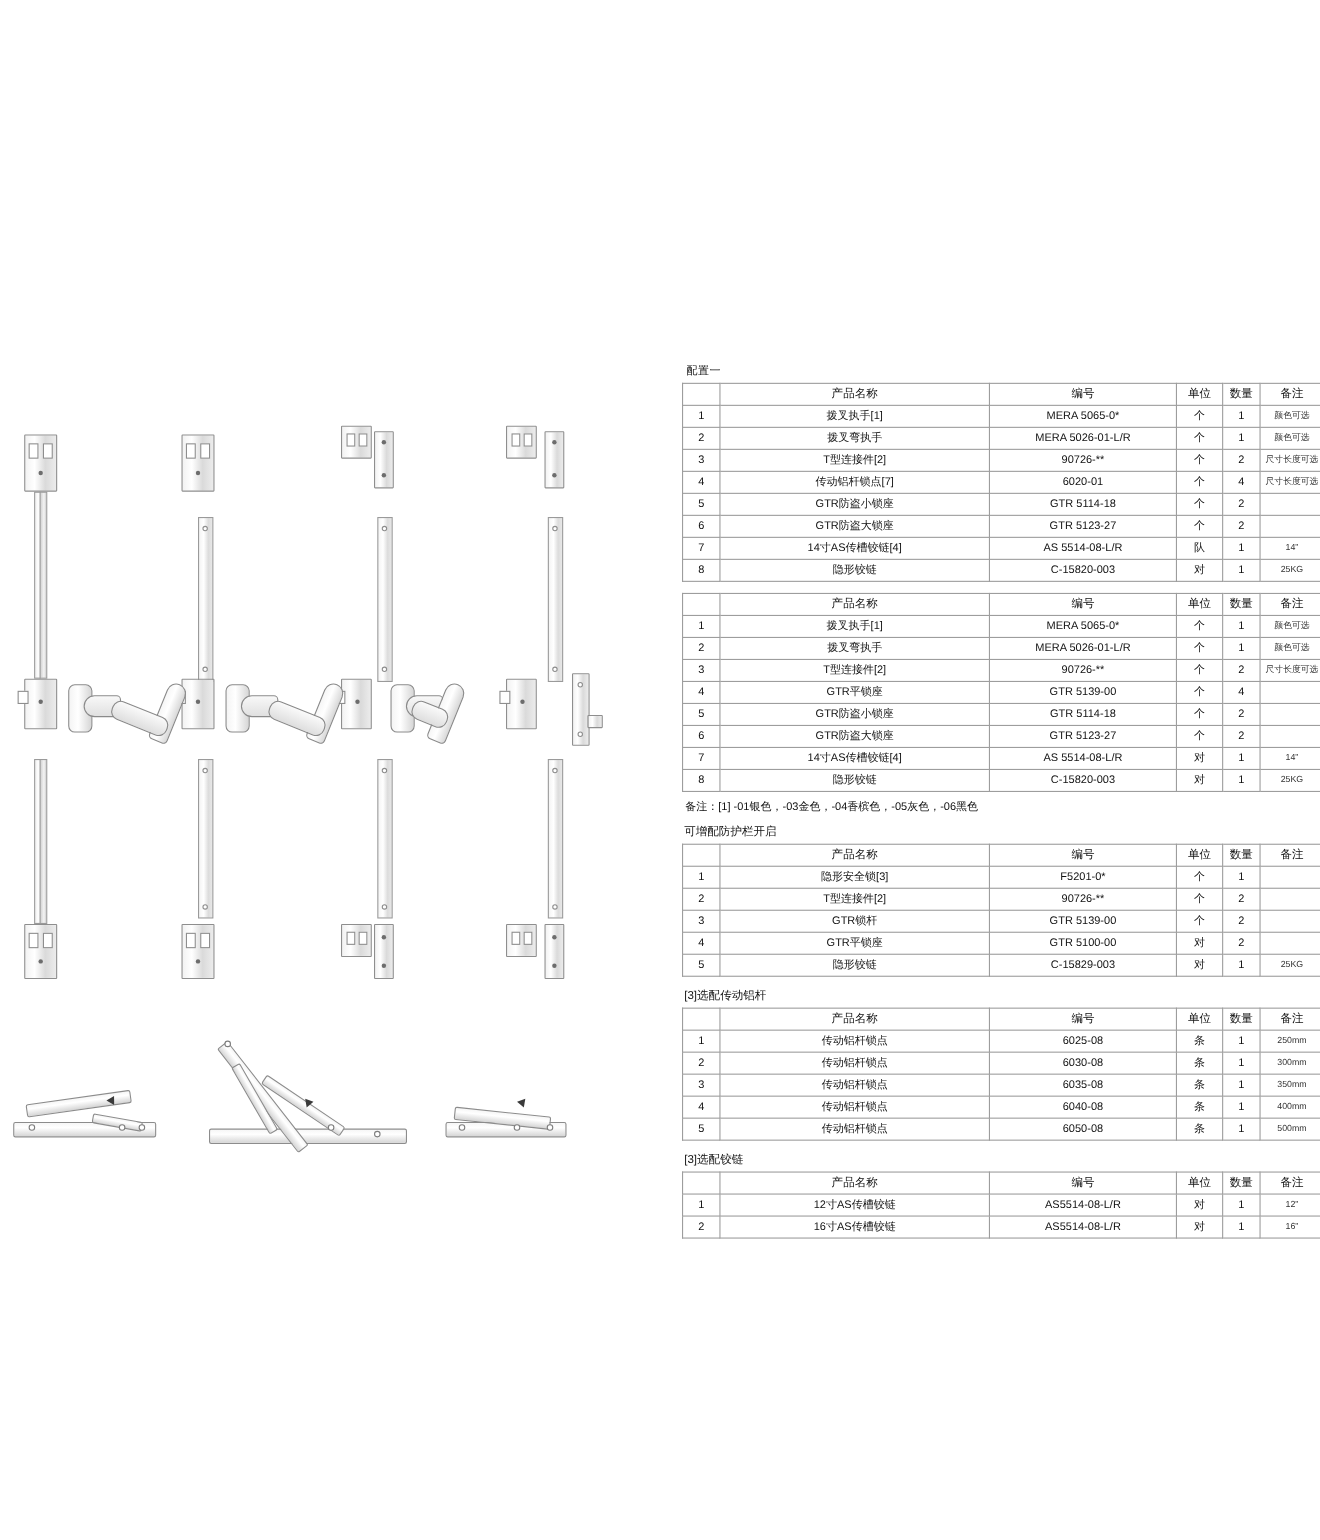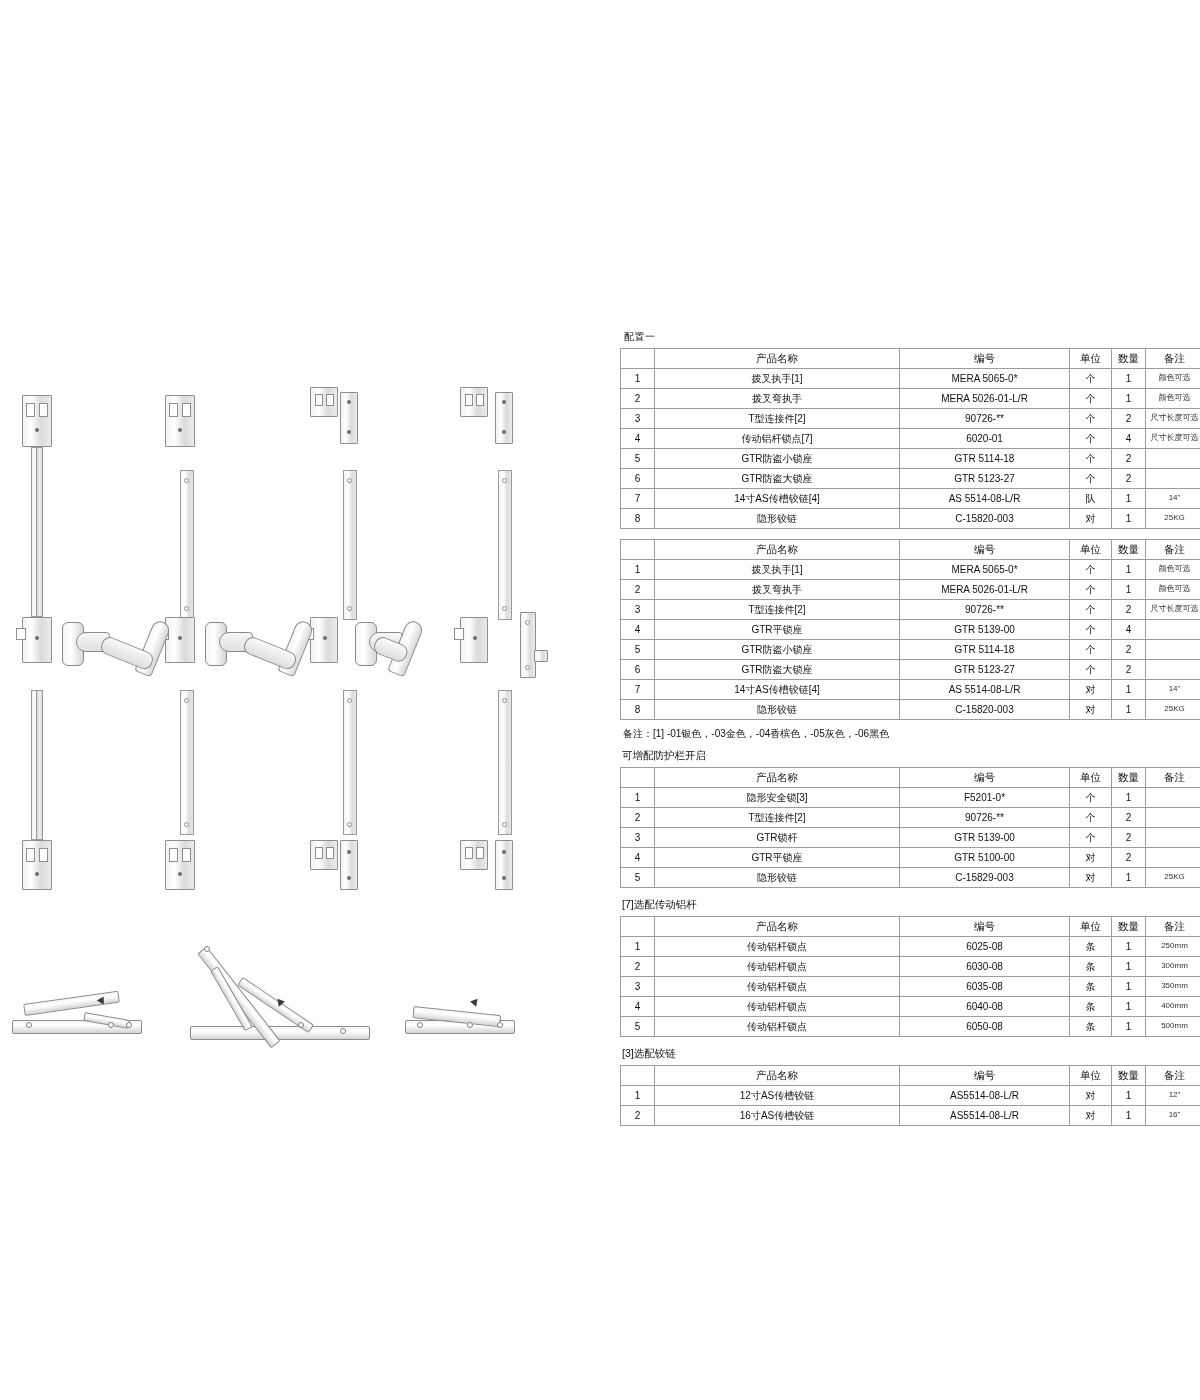--- a/index.html
+++ b/index.html
@@ -599,21 +599,21 @@
           <td>5</td>
           <td>隐形铰链</td>
           <td>C-15829-003</td>
           <td>对</td>
           <td>1</td>
           <td class="remark">25KG</td>
         </tr>
     </tbody>
   </table>
 
-  <div class="sub-title">[7]选配传动铝杆</div>
+  <div class="sub-title">[3]选配传动铝杆</div>
   <table class="spec">
     <colgroup>
         <col class="c-idx">
         <col class="c-name">
         <col class="c-code">
         <col class="c-unit">
         <col class="c-qty">
         <col class="c-rem">
       </colgroup>
     <thead>

